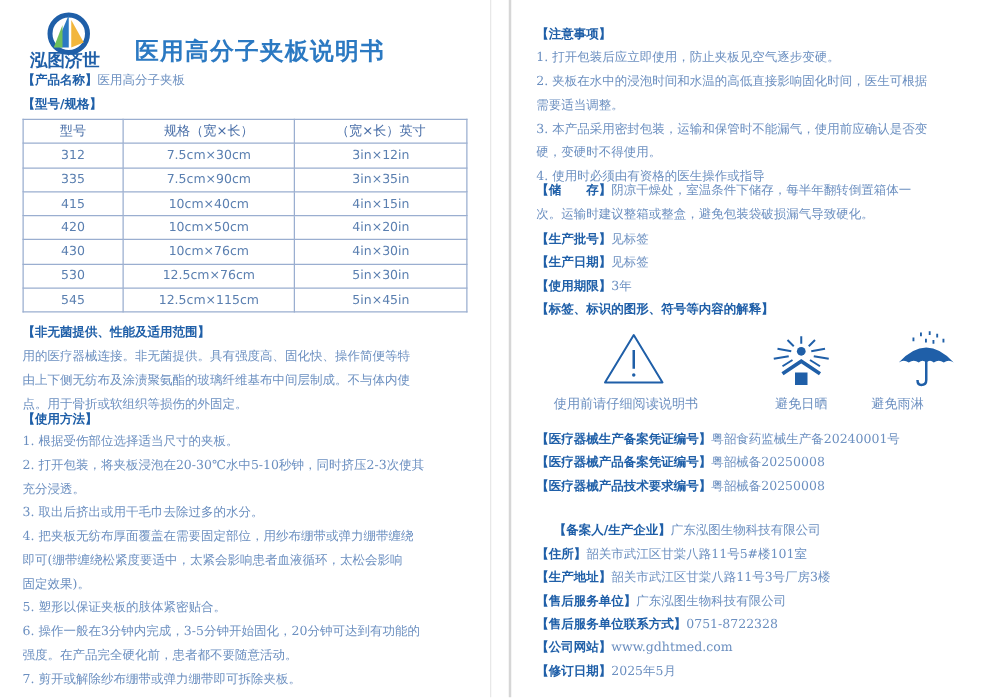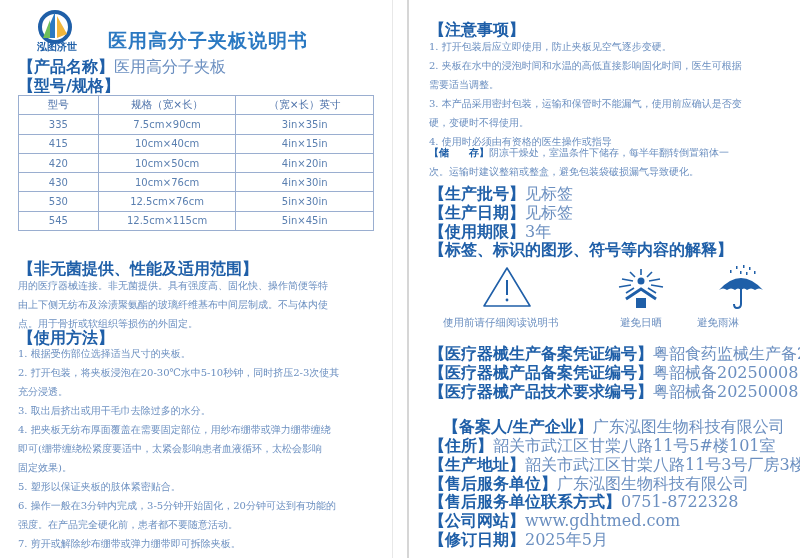--- a/index.html
+++ b/index.html
@@ -7,26 +7,26 @@
     width: 800px; height: 558px; background: #ffffff; position: relative; overflow: hidden;
     font-family: "DejaVu Sans", sans-serif; color: #5a7fb0;
   }
   .page { position: absolute; top: 0; height: 558px; }
   .left { left: 0; width: 392px; }
   .right { left: 408px; width: 392px; }
   .vline1 { position: absolute; left: 392px; top: 0; width: 1px; height: 558px; background: #e8e8e8; }
   .vline2 { position: absolute; left: 407px; top: 0; width: 2px; height: 558px; background: #d6d6d6; }
 
   .logo { position: absolute; left: 30px; top: 8px; width: 50px; height: 46px; }
-  .logo-text { position: absolute; left: 37px; top: 40px; font-size: 10px; font-weight: bold; color: #1f5fa8; letter-spacing: 0px; white-space: nowrap; }
+  .logo-text { position: absolute; left: 24px; top: 40px; font-size: 14px; font-weight: bold; color: #1f5fa8; letter-spacing: 0px; white-space: nowrap; }
   .title { position: absolute; left: 108px; top: 28px; font-size: 19px; font-weight: bold; color: #2b79c2; letter-spacing: 1px; white-space: nowrap; }
 
   .hdr { color: #1f5fa8; font-weight: bold; }
   .txt { color: #6b8fc0; font-family: "DejaVu Serif", serif; }
-  .line { position: absolute; font-size: 16px; white-space: nowrap; }
+  .line { position: absolute; font-size: 10px; white-space: nowrap; }
 
   table.spec { position: absolute; left: 18px; top: 95px; width: 356px; border-collapse: collapse; font-size: 10px; color: #5a7fb0; }
   table.spec td, table.spec th { border: 1px solid #9aaed0; text-align: center; height: 18.3px; padding: 0; font-weight: normal; }
   table.spec th { color: #4a6fa8; font-size: 10.5px; }
 
   .para { position: absolute; font-size: 10px; line-height: 19px; width: 356px; }
 
   .icon-box { position: absolute; }
   .icon-label { position: absolute; font-size: 10.5px; color: #6b8fc0; font-family: Liberation Mono, monospace; white-space: nowrap; }
 </style>
@@ -55,20 +55,25 @@
     <colgroup>
         <col style="width:80px">
         <col style="width:138px">
         <col style="width:138px">
       </colgroup>
     <tbody>
         <tr>
       <th>型号</th>
       <th>规格（宽×长）</th>
       <th>（宽×长）英寸</th>
+    </tr>
+    <tr>
+      <td>312</td>
+      <td>7.5cm×30cm</td>
+      <td>3in×12in</td>
     </tr>
     <tr>
       <td>335</td>
       <td>7.5cm×90cm</td>
       <td>3in×35in</td>
     </tr>
     <tr>
       <td>415</td>
       <td>10cm×40cm</td>
       <td>4in×15in</td>

